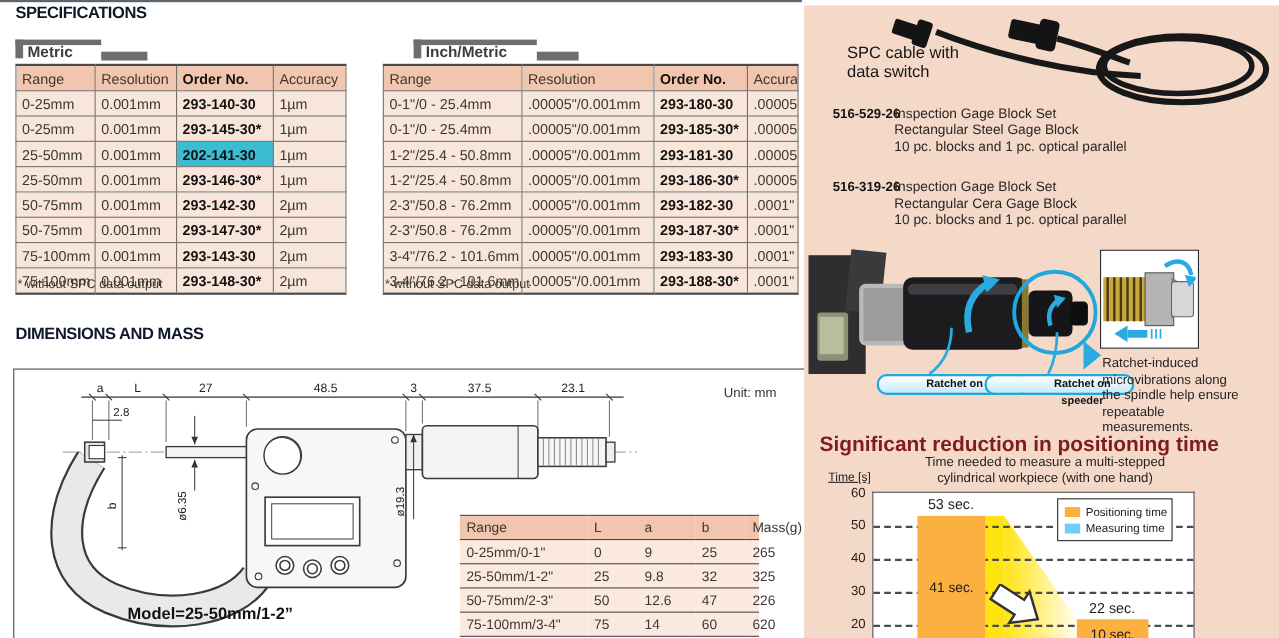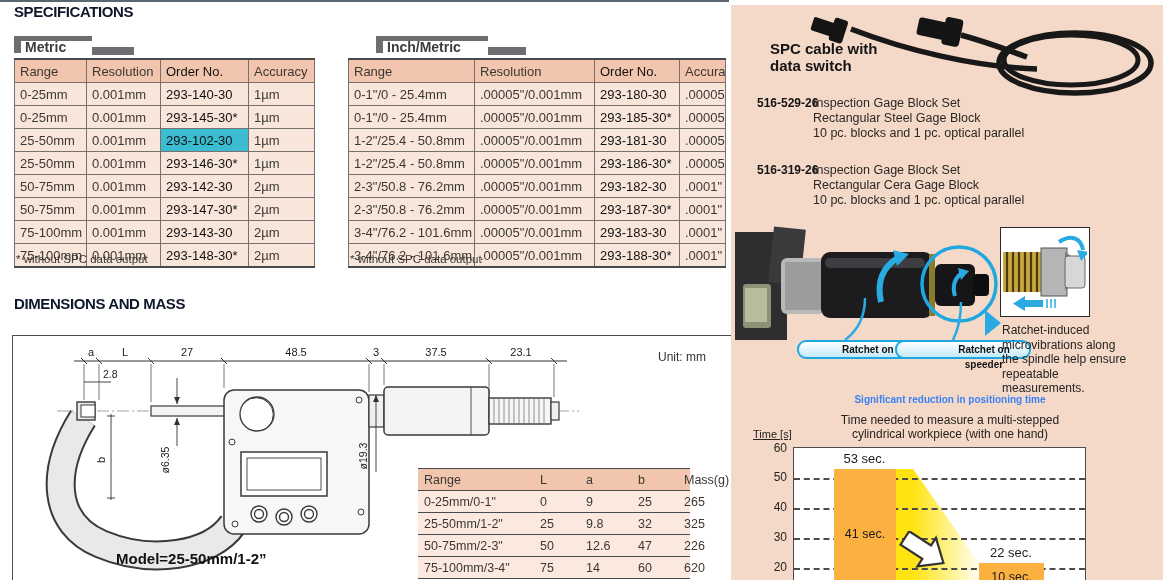--- a/index.html
+++ b/index.html
@@ -14,22 +14,22 @@
   .tab .tab-left{position:absolute;left:0;top:0;width:7px;height:17px;background:#6d6e71;}
   .tab .tab-label{position:absolute;left:11px;top:3px;font-weight:bold;font-size:14px;color:#3c3c3e;}
   .tab .tab-tail{position:absolute;top:11px;height:8px;background:#6d6e71;}
   
   table.spec{border-collapse:collapse;font-size:13px;table-layout:fixed;}
   table.spec th,table.spec td{border:1px solid #77716d;padding:1px 5px;height:20px;
       font-weight:normal;text-align:left;color:#3b3833;white-space:nowrap;overflow:hidden;}
   table.spec thead th{background:#f1c5ae;border-top:2px solid #4a4a4c;}
   table.spec td{background:#f9e6db;}
   table.spec tbody tr:last-child td{border-bottom:2px solid #4a4a4c;}
-  table.spec td.bold,table.spec th.bold{font-weight:normal;color:#111;}
-  table.spec thead th:nth-child(3){font-weight:normal;color:#111;}
+  table.spec td.bold,table.spec th.bold{font-weight:bold;color:#111;}
+  table.spec thead th:nth-child(3){font-weight:bold;color:#111;}
   table.spec td.hl{background:#3bbcd0;}
   .metric-t col:nth-child(1){width:72px}.metric-t col:nth-child(2){width:74px}
   .metric-t col:nth-child(3){width:88px}.metric-t col:nth-child(4){width:66px}
   .inch-t col:nth-child(1){width:126px}.inch-t col:nth-child(2){width:120px}
   .inch-t col:nth-child(3){width:85px}.inch-t col:nth-child(4){width:46px}
   .footnote{font-size:11.5px;color:#3b3833;}
   
   .dims-box{left:12px;top:335px;width:721px;height:260px;border:1.5px solid #4d4d4f;background:#fff;}
   .unit{right:28px;top:14px;font-size:12px;color:#333;}
   .model{left:103px;top:214px;font-weight:bold;font-size:15px;color:#111;}
@@ -38,31 +38,31 @@
       border-bottom:1.2px solid #4a4a4c;color:#3b3833;white-space:nowrap;}
   table.dims thead th{background:#f1c5ae;border-top:1.5px solid #4a4a4c;}
   table.dims td{background:#fbe9e0;}
   table.dims th:nth-child(1),table.dims td:nth-child(1){width:104px;}
   table.dims th:nth-child(2),table.dims td:nth-child(2){width:34px;}
   table.dims th:nth-child(3),table.dims td:nth-child(3){width:40px;}
   table.dims th:nth-child(4),table.dims td:nth-child(4){width:34px;}
   
   .panel{left:731px;top:5px;width:432px;height:575px;background:#f5d9c8;}
   .pre{white-space:pre-line;}
-  .spc-label{left:770px;top:40px;font-weight:bold;font-size:15px;line-height:17px;color:#141414;}
+  .spc-label{left:770px;top:40px;font-weight:normal;font-size:15px;line-height:17px;color:#141414;}
   .acc-code{font-weight:bold;font-size:12px;color:#141414;}
   .acc-desc{font-size:12.5px;line-height:15px;color:#2b2724;}
   .pill{position:absolute;height:15px;border:2px solid #1fa8df;border-radius:9px;
         background:linear-gradient(#ffffff,#c3eafa);font-weight:bold;font-size:10px;
         color:#111;text-align:center;line-height:15px;padding-left:42px;}
   .inset-box{left:1000px;top:227px;width:88px;height:88px;background:#fff;border:1.6px solid #2b2b2b;}
   .ratchet-caption{left:1002px;top:323px;width:130px;font-size:12px;line-height:14.5px;color:#26221f;}
   
-  .chart-title{left:745px;top:394px;width:410px;text-align:center;color:#3b82f6;
-               font-weight:bold;font-size:10px;}
+  .chart-title{left:745px;top:394px;width:410px;color:#7f1d1d;
+               font-weight:bold;font-size:19px;}
   .chart-sub{left:745px;top:414px;width:410px;text-align:center;font-size:12px;line-height:13.5px;color:#26221f;}
   .ylab{left:753px;top:428px;font-size:11px;color:#26221f;text-decoration:underline;}
   .ytick{width:26px;text-align:right;font-size:12px;color:#26221f;left:761px;}
   .plot{left:793px;top:447px;width:291px;height:140px;background:#fff;
         border:1.8px solid #4d4d4f;border-bottom:none;}
   .grid{position:absolute;left:0;width:100%;height:0;border-top:2px dashed #4b4b4b;}
   .bar{position:absolute;background:#fbb040;}
   .bar-label{position:absolute;text-align:center;font-size:13px;color:#1c1c1c;}
   .bar-label.inside{font-size:12.5px;}
   .legend{position:absolute;left:167px;top:5px;width:94px;background:#fff;
@@ -109,21 +109,21 @@
       </tr>
       <tr>
         <td>0-25mm</td>
         <td>0.001mm</td>
         <td class="bold">293-145-30*</td>
         <td>1µm</td>
       </tr>
       <tr>
         <td>25-50mm</td>
         <td>0.001mm</td>
-        <td class="bold hl">293-102-30</td>
+        <td class="bold hl">202-141-30</td>
         <td>1µm</td>
       </tr>
       <tr>
         <td>25-50mm</td>
         <td>0.001mm</td>
         <td class="bold">293-146-30*</td>
         <td>1µm</td>
       </tr>
       <tr>
         <td>50-75mm</td>
@@ -500,13 +500,23 @@
   <div class="bar-label inside" style="left:40px;top:79px;width:62px;">41 sec.</div>
   <div class="bar-label" style="left:177px;top:97px;width:80px;">22 sec.</div>
   <div class="bar-label inside" style="left:185px;top:122px;width:65px;">10 sec.</div>
 
   <svg class="abs" style="left:105px;top:83px;" width="62" height="52" viewBox="0 0 62 52">
     <g transform="rotate(33 26 20)">
       <polygon points="2,12 28,12 28,3 48,20 28,37 28,28 2,28" fill="#ffffff" stroke="#333" stroke-width="2.2"></polygon>
     </g>
   </svg>
 
+  <div class="legend">
+    <div class="leg-row">
+      <span class="leg-sw" style="background: rgb(251, 176, 64);"></span>
+      <span class="leg-tx">Positioning time</span>
+    </div>
+    <div class="leg-row">
+      <span class="leg-sw" style="background: rgb(109, 207, 246);"></span>
+      <span class="leg-tx">Measuring time</span>
+    </div>
+  </div>
 </div>
 
 </body></html>

